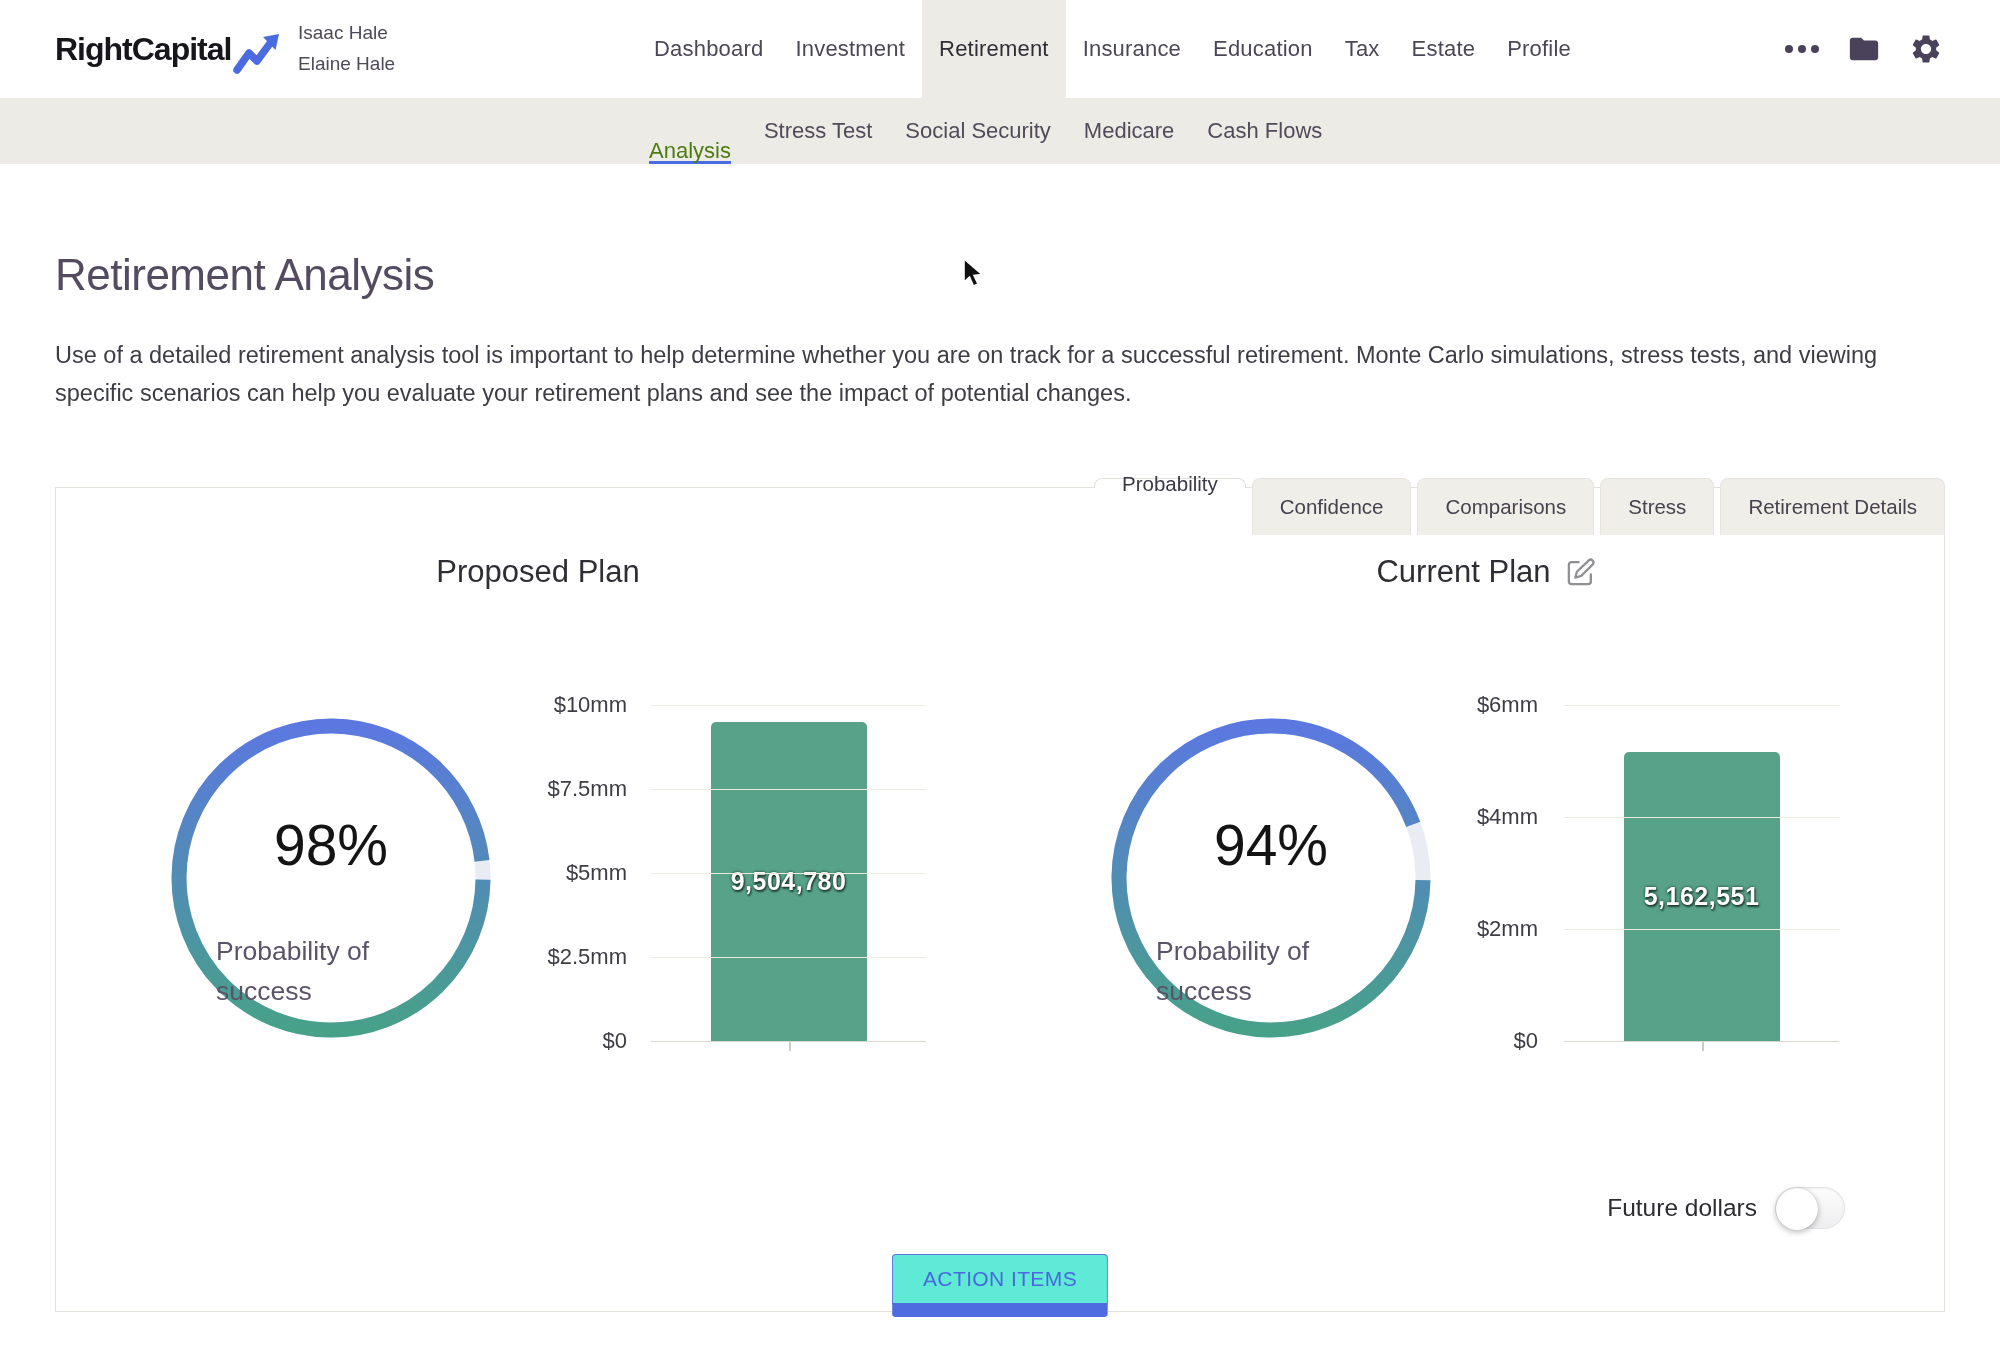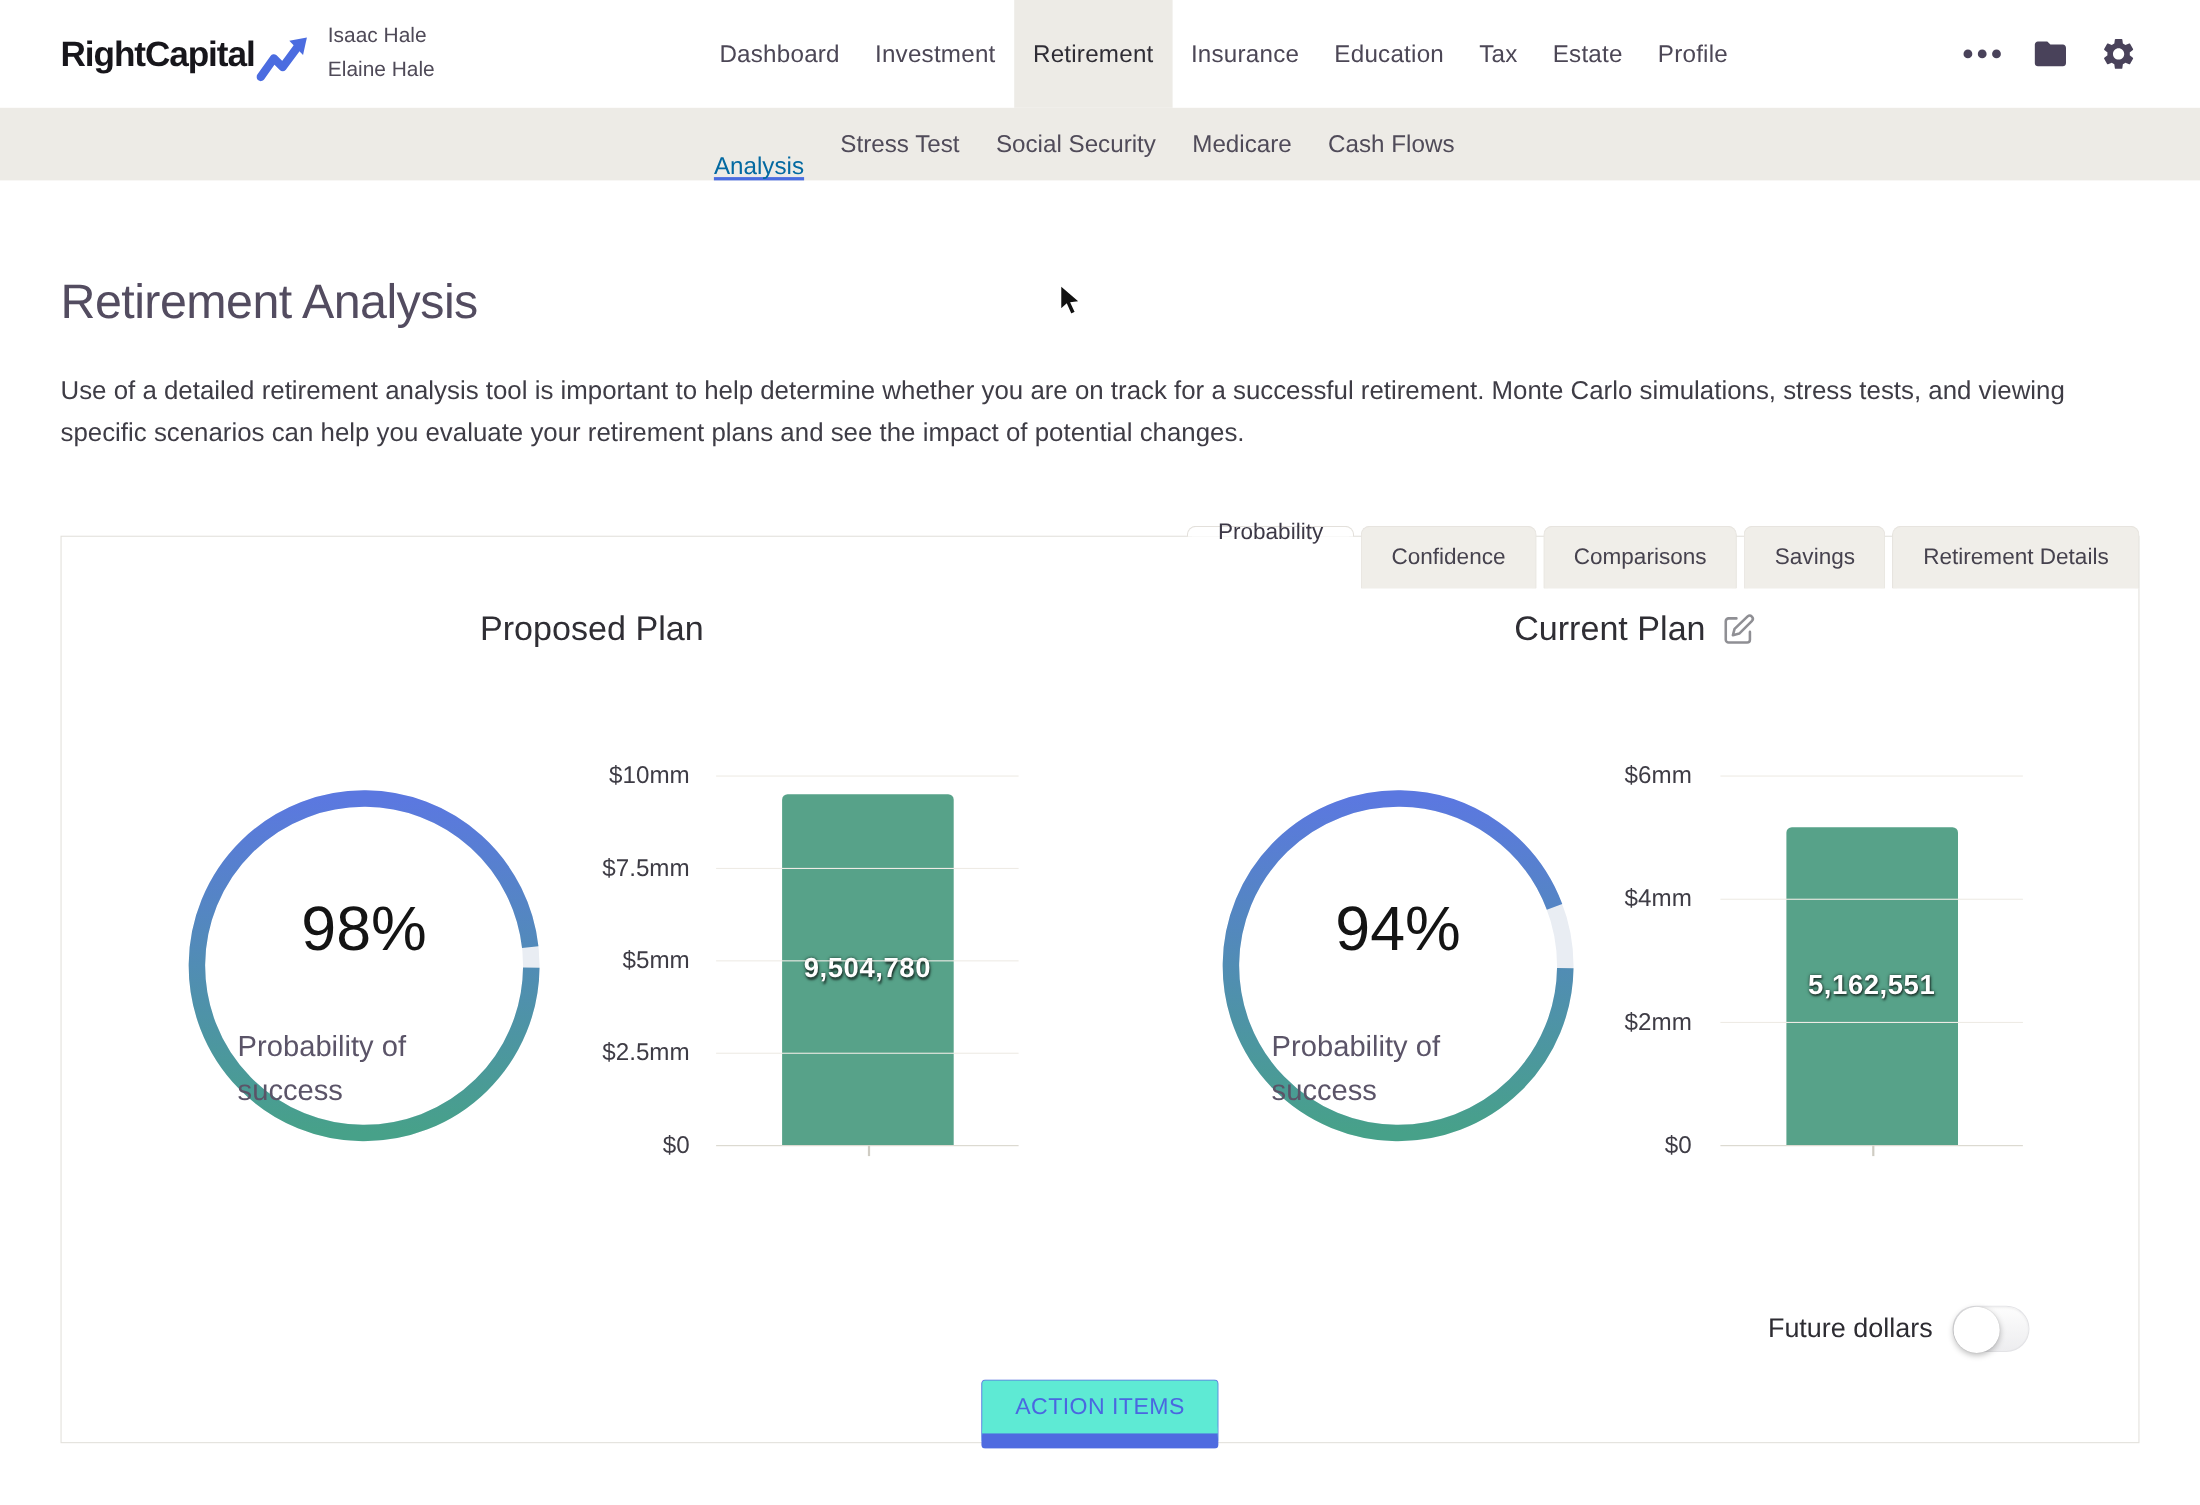--- a/index.html
+++ b/index.html
@@ -18,21 +18,21 @@
   .nav-item.active { background:#edebe6; padding:0 17px; margin:0 -15px; color:#2f2d35; }
   .header-icons { position:absolute; right:57px; top:0; height:98px; display:flex; align-items:center; gap:28px; }
   .dots { display:flex; gap:5px; align-items:center; cursor:pointer; }
   .dots i { width:8px; height:8px; border-radius:50%; background:#49425a; }
   .icon-btn { display:flex; align-items:center; cursor:pointer; }
 
   
   .subnav { position:absolute; left:0; top:98px; width:100%; height:66px; background:#edebe6; }
   .subnav-inner { position:absolute; left:649px; top:0; height:66px; display:flex; gap:33px; }
   .subnav-item { display:flex; align-items:center; font-size:22px; color:#504b59; cursor:pointer; padding-top:3px; border-bottom:3px solid transparent; }
-  .subnav-item.active { color:#0369a1; font-weight:500; border-bottom-color:#4a6ce0;margin-top:40px; }
+  .subnav-item.active { color:#4d7c0f; font-weight:500; border-bottom-color:#4a6ce0;margin-top:40px; }
 
   
   .page-title { position:absolute; left:55px; top:250px; font-size:44px; font-weight:400; letter-spacing:-.5px; color:#534c60; }
   .page-desc { position:absolute; left:55px; top:336px; width:1895px; font-size:23.5px; line-height:38px; color:#3e3c45; }
 
   
   .tabs { position:absolute; right:55px; top:430px; height:58px; display:flex; gap:6px; align-items:stretch; z-index:3; }
   .tab { display:flex; align-items:center; padding:0 27px; font-size:20.5px; color:#46424e; border-radius:8px 8px 0 0; cursor:pointer;margin-top:48px; }
   .tab.inactive { background:#f0eee9; border:1px solid #e7e4df; border-bottom:none; height:57px; align-self:flex-start; }
   .tab.active { background:#fff; border:1px solid #e3e0db; border-bottom:none; color:#3c3846; position:relative; z-index:4; }
@@ -143,21 +143,21 @@
     </div>
   </div>
 
   <h1 class="page-title">Retirement Analysis</h1>
   <p class="page-desc">Use of a detailed retirement analysis tool is important to help determine whether you are on track for a successful retirement. Monte Carlo simulations, stress tests, and viewing specific scenarios can help you evaluate your retirement plans and see the impact of potential changes.</p>
 
   <div class="tabs">
     <div class="tab active">Probability</div>
     <div class="tab inactive">Confidence</div>
     <div class="tab inactive">Comparisons</div>
-    <div class="tab inactive">Savings</div>
+    <div class="tab inactive">Stress</div>
     <div class="tab inactive">Retirement Details</div>
   </div>
 
   <div class="card">
 
     <div class="plan-title proposed">
       <span>Proposed Plan</span>
     </div>
     <div class="plan-title current">
       <span>Current Plan</span>

